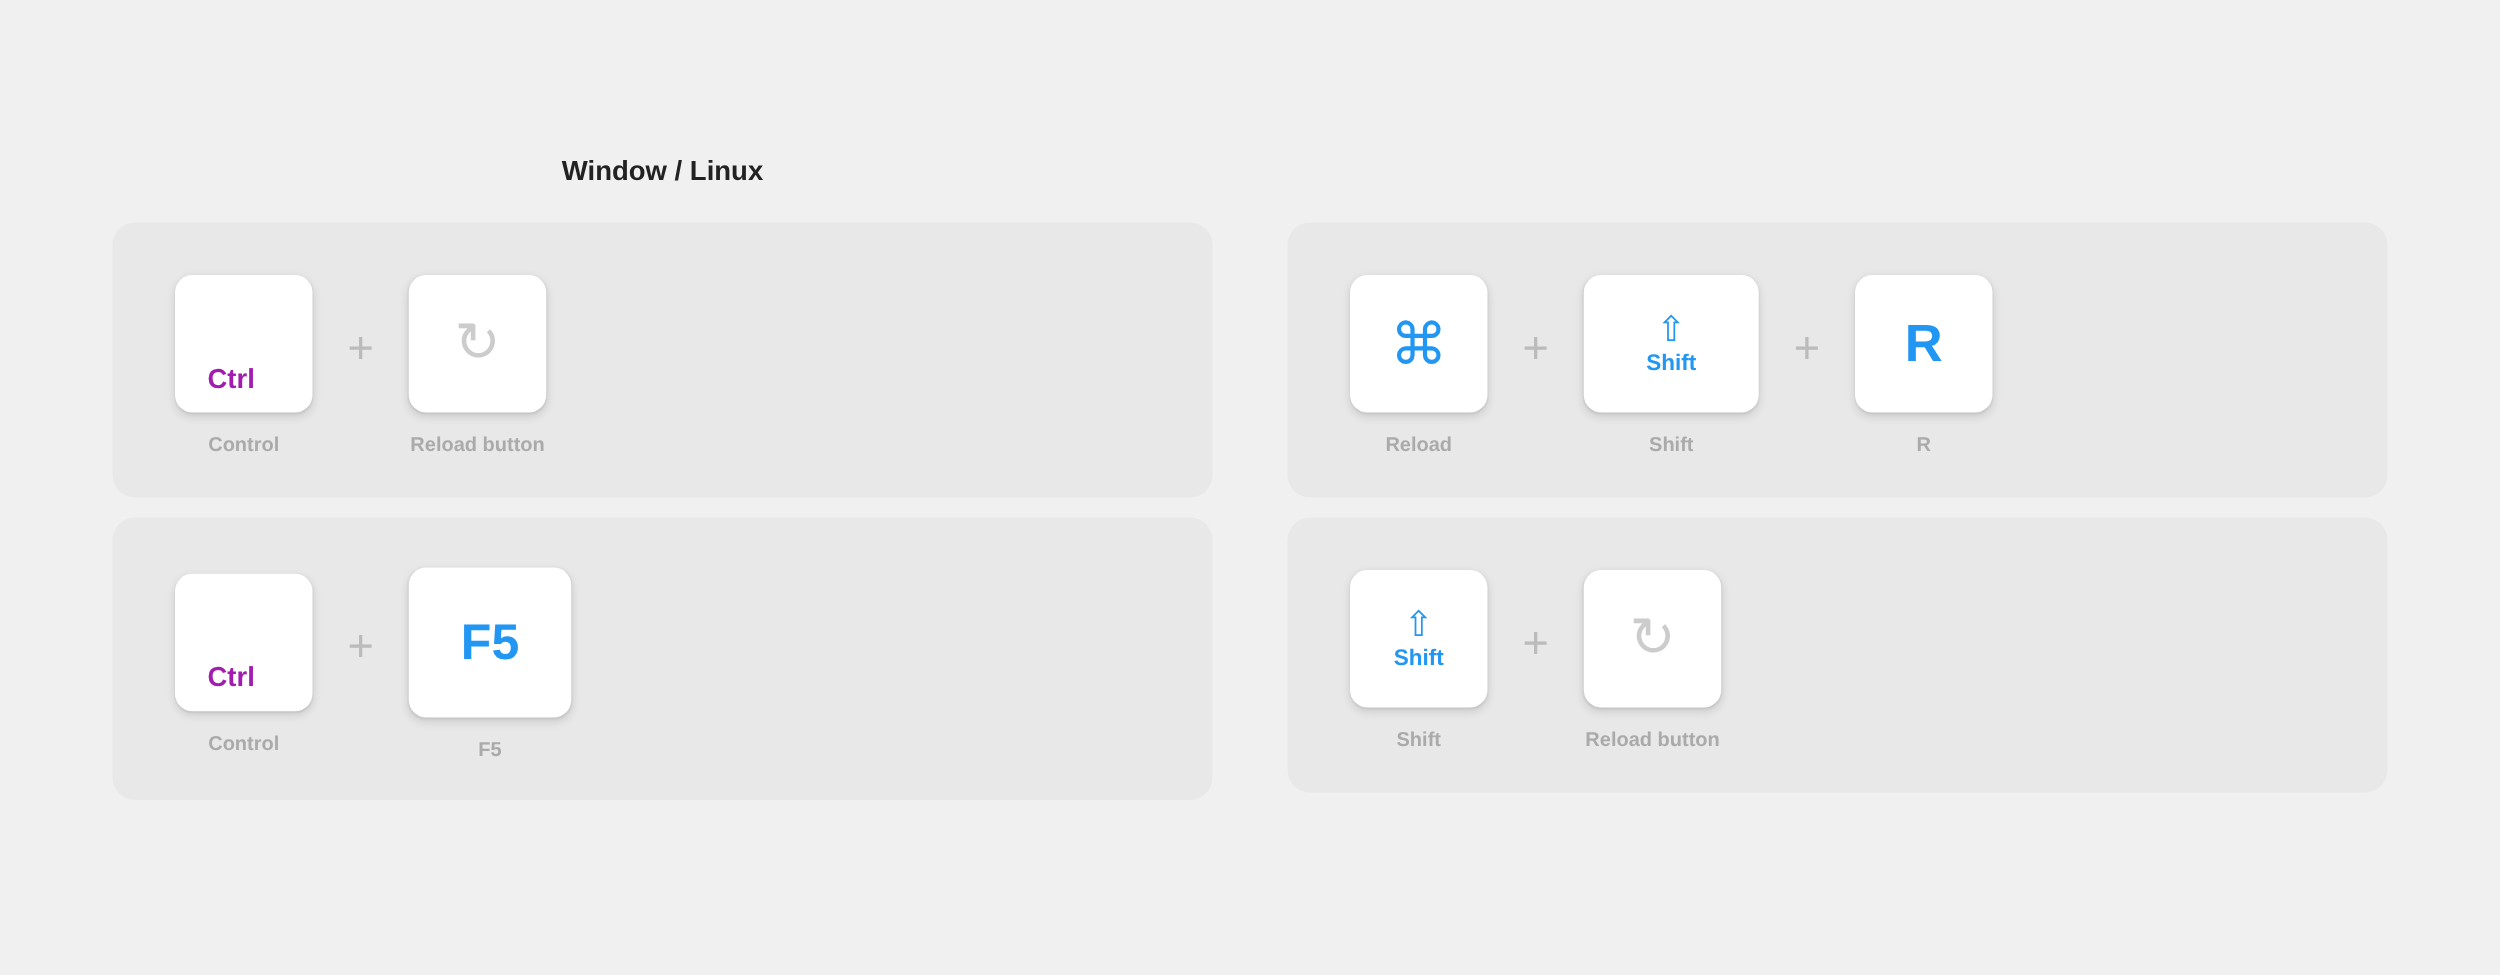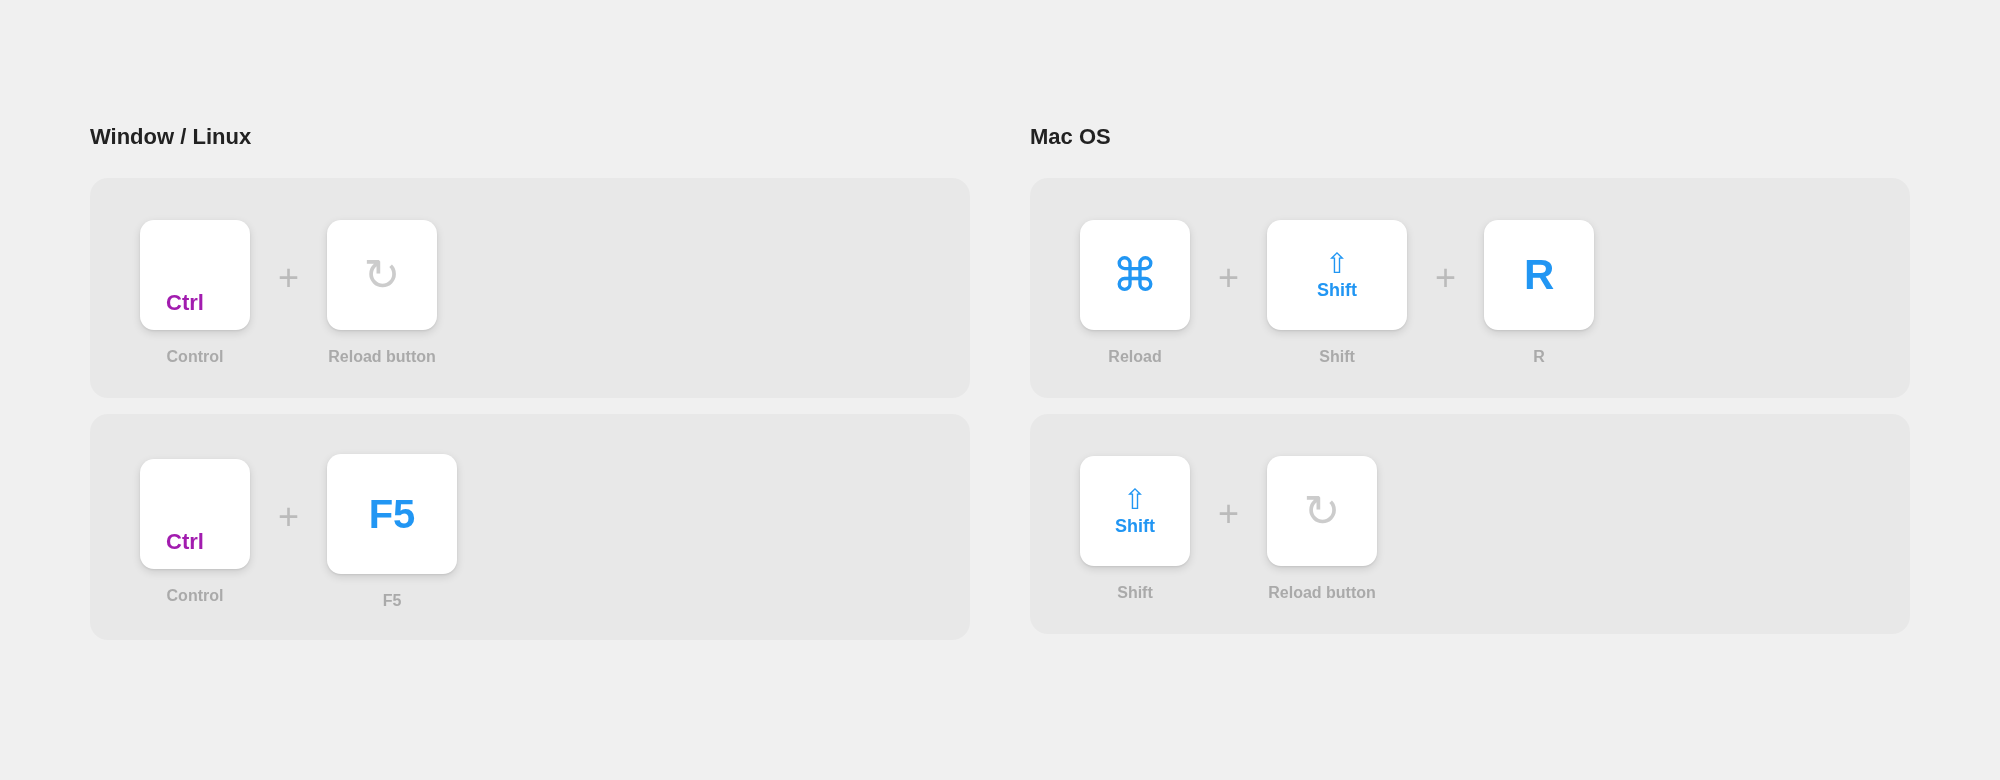--- a/index.html
+++ b/index.html
@@ -18,21 +18,21 @@
 
     .main-layout {
       display: grid;
       grid-template-columns: 1fr 1fr;
       gap: 0 0;
       width: 100%;
       max-width: 1900px;
     }
 
     .section-header {
-      text-align: left;
+      text-align: center;
       font-size: 22px;
       font-weight: 700;
       color: #222;
       margin-bottom: 20px;
       padding: 0 30px;
     }
 
     .column {
       display: flex;
       flex-direction: column;
@@ -158,21 +158,20 @@
       width: 100%;
       max-width: 1900px;
       margin-bottom: 8px;
     }
   </style>
 </head>
 <body>
 
 <div class="headers-row">
   <div class="section-header">Window / Linux</div>
-  <div class="section-header">Mac OS</div>
 </div>
 
 <div class="main-layout">
 
   <div class="column">
 
     <div class="shortcut-box">
       <div class="key-group">
         <div class="key-cap">
           <div style="flex:1; display:flex; align-items:flex-end; width:100%;">

